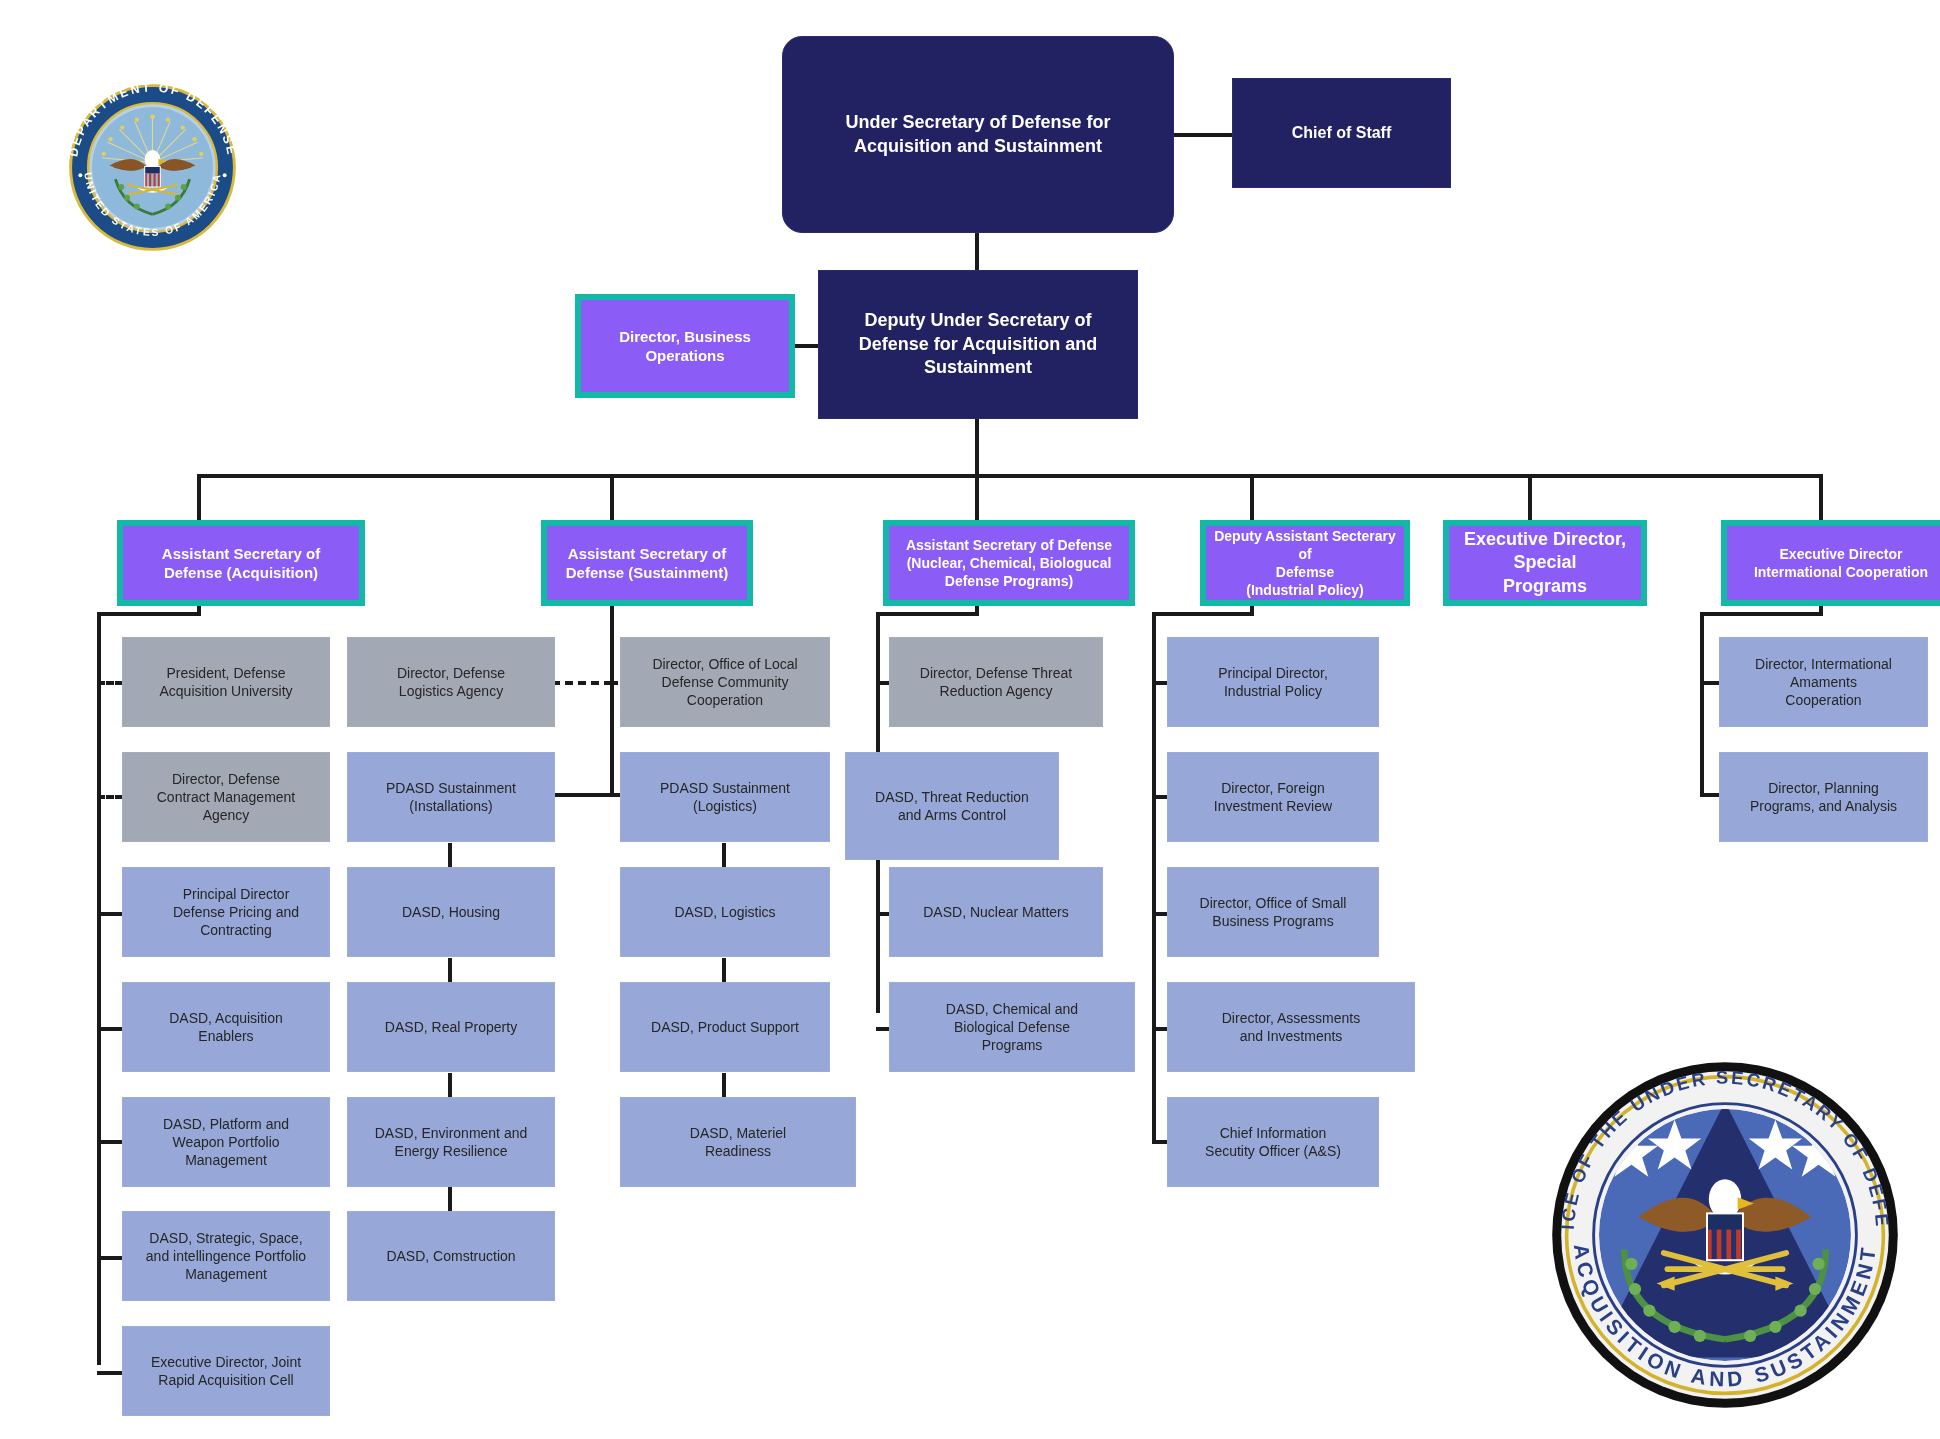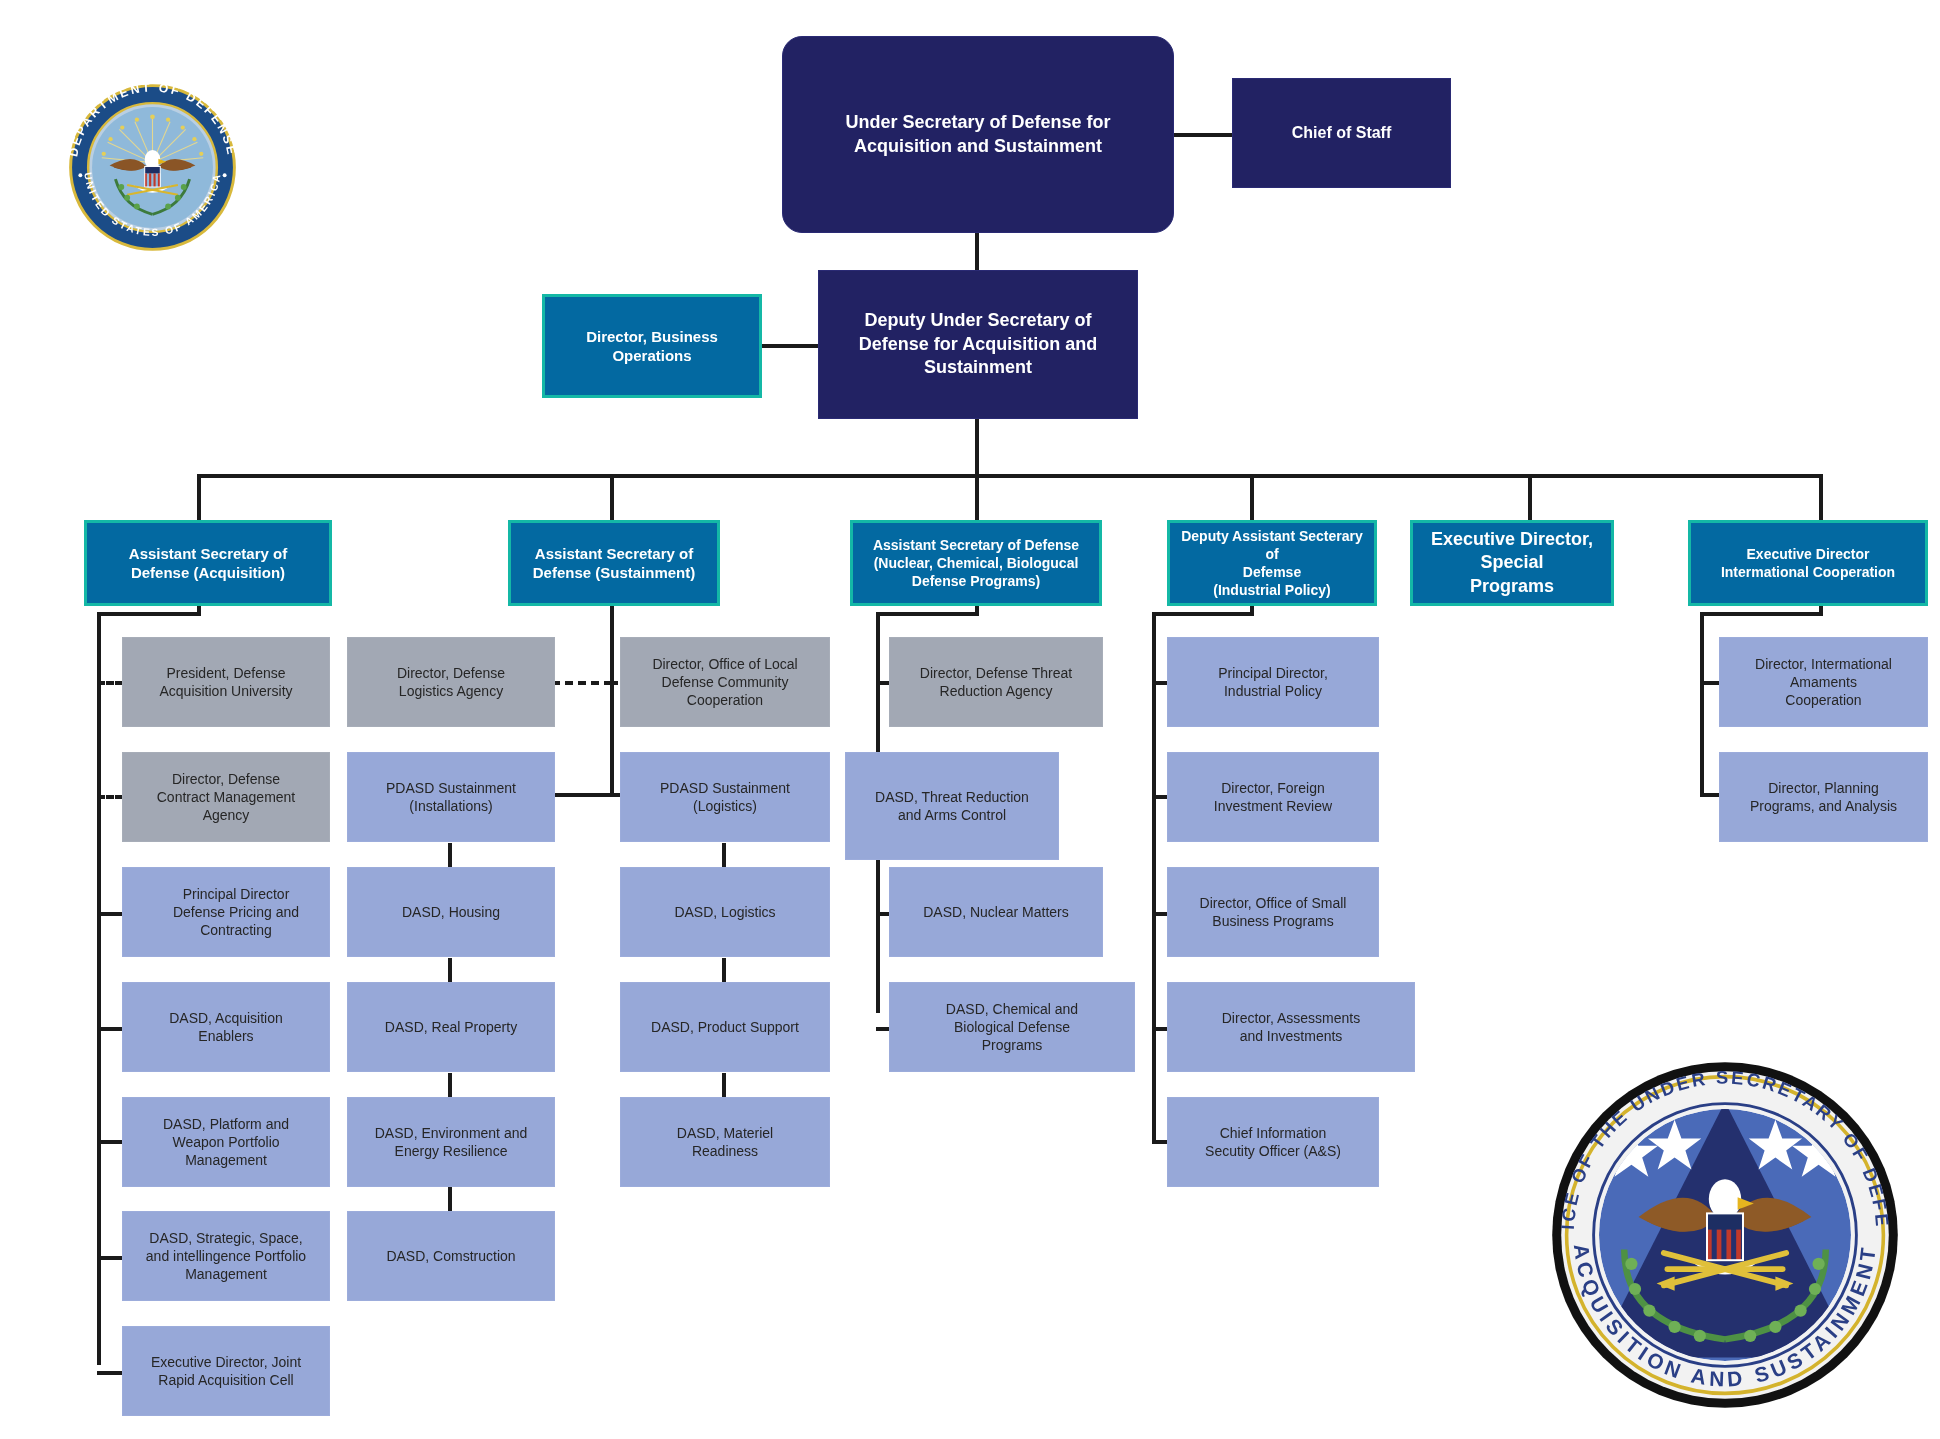--- a/index.html
+++ b/index.html
@@ -37,24 +37,25 @@
     width: 100%;
     white-space: pre-line;
   }
   .node.navy {
     background: #222263;
     color: #ffffff;
     font-weight: bold;
     border: 1px solid #2a2a74;
   }
   .node.mid {
-    background: #0369a1;
+    background: #8b5cf6;
     color: #ffffff;
     font-weight: bold;
-    border: 3px solid #14b8a6;
+    border: 6px solid #14b8a6;
+    margin-left: 33px;
   }
   .node.light {
     background: #97a8d8;
     color: #262626;
     font-weight: normal;
     border: 1px solid #9cacdb;
   }
   .node.gray {
     background: #a2a8b4;
     color: #262626;
@@ -410,21 +411,21 @@
   <div class="node light" style="left:620px; top:752px; width:210px; height:90px; font-size:14px;">
     <span class="label">PDASD Sustainment
 (Logistics)</span>
   </div>
   <div class="node light" style="left:620px; top:867px; width:210px; height:90px; font-size:14px;">
     <span class="label">DASD, Logistics</span>
   </div>
   <div class="node light" style="left:620px; top:982px; width:210px; height:90px; font-size:14px;">
     <span class="label">DASD, Product Support</span>
   </div>
-  <div class="node light" style="left:620px; top:1097px; width:210px; height:90px; font-size:14px;">
+  <div class="node light" style="left:620px; top:1097px; width:236px; height:90px; font-size:14px;">
     <span class="label">DASD, Materiel
 Readiness</span>
   </div>
 
   <div class="node gray" style="left:889px; top:637px; width:214px; height:90px; font-size:14px;">
     <span class="label">Director, Defense Threat
 Reduction Agency</span>
   </div>
   <div class="node light" style="left:845px; top:752px; width:214px; height:108px; font-size:14px;justify-content:flex-end;">
     <span class="label">DASD, Threat Reduction

